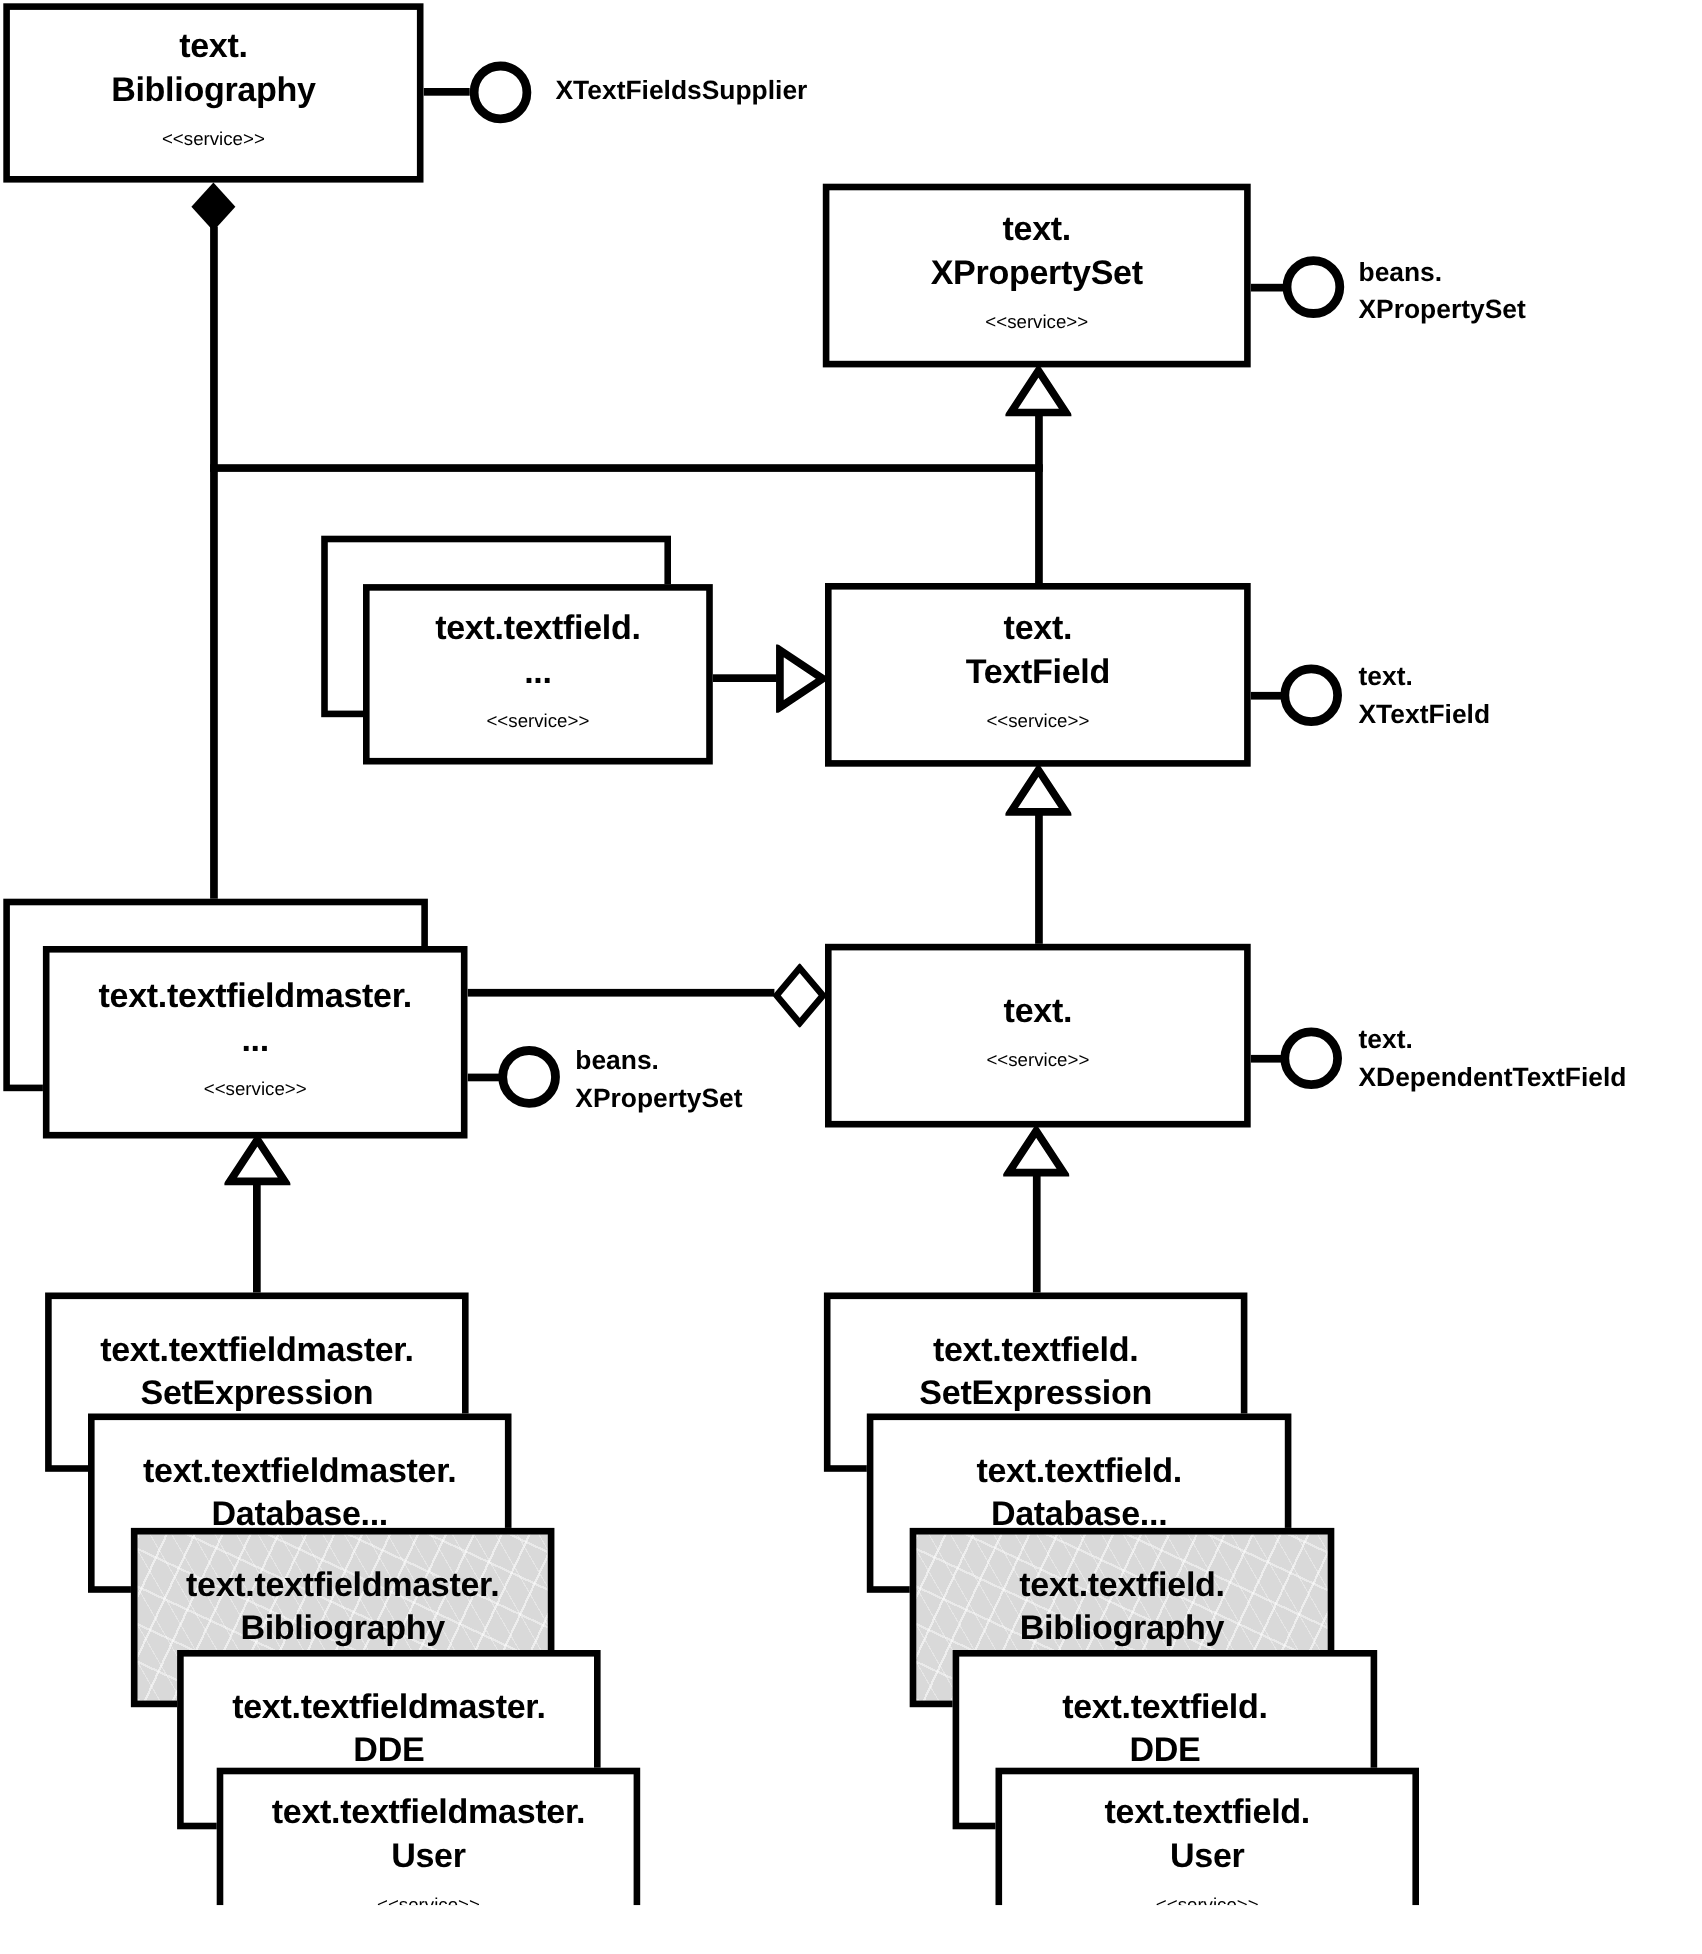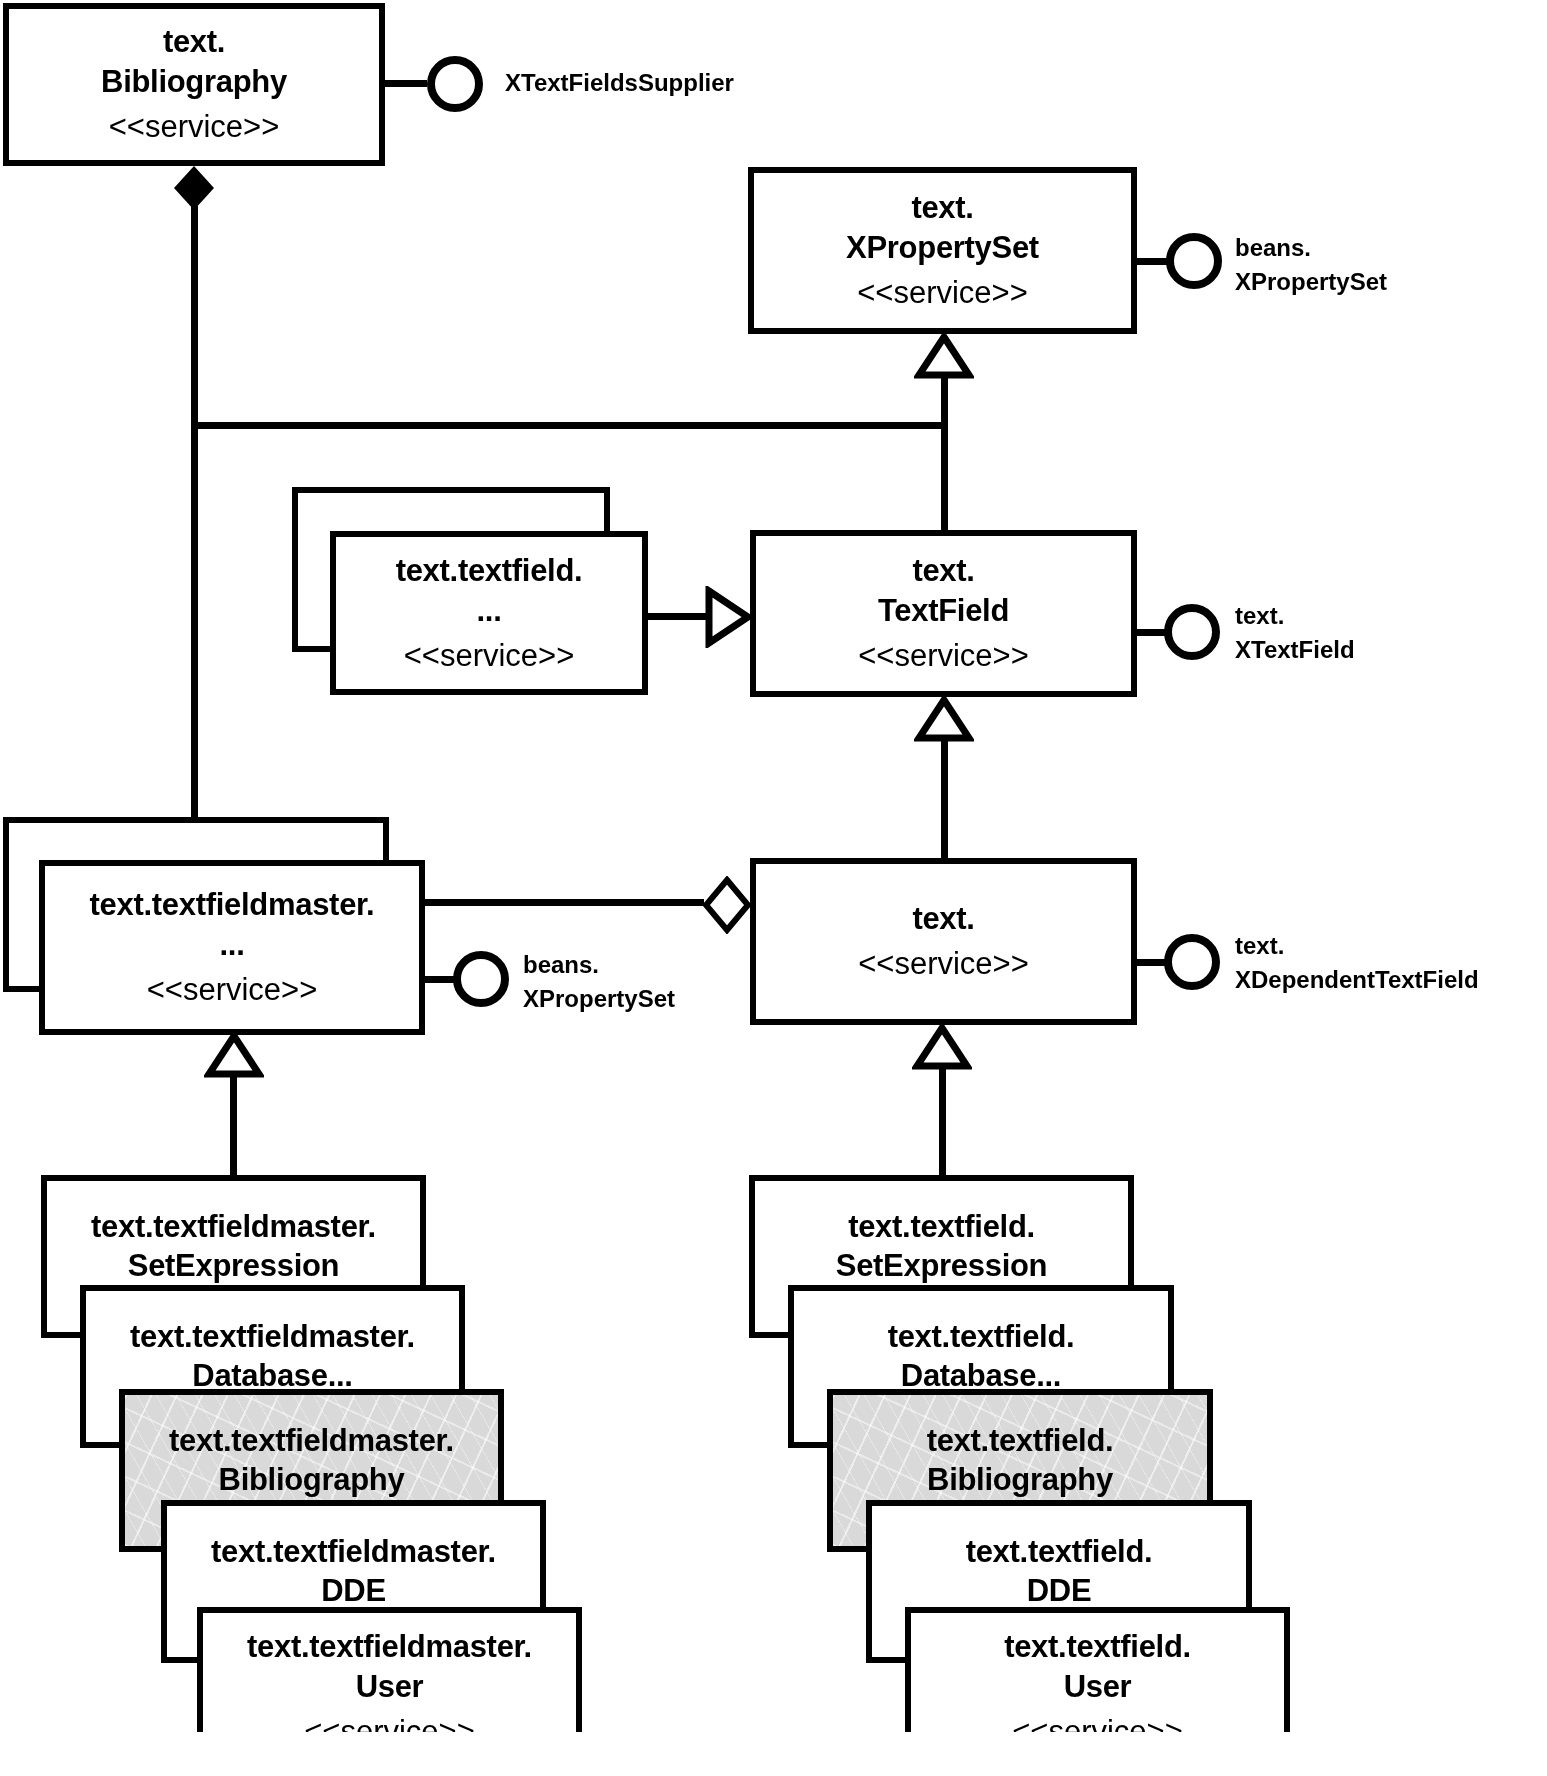--- a/index.html
+++ b/index.html
@@ -2,21 +2,21 @@
 <html><head>
 <meta charset="utf-8">
 <style>
   html,body{margin:0;padding:0;background:#fff;}
   .canvas{position:relative;width:1547px;height:1732px;background:#fff;overflow:hidden;
           font-family:"Liberation Sans",sans-serif;color:#000;}
   .box{position:absolute;box-sizing:border-box;background:#fff;border:6px solid #000;
        display:flex;flex-direction:column;align-items:center;justify-content:center;
        text-align:center;font-weight:700;font-size:31px;line-height:40px;letter-spacing:-0.3px;}
   .box .line{white-space:nowrap;}
-  .svc{font-weight:400;font-size:31px;letter-spacing:0;margin-top:5px;}
+  .svc{font-weight:400;font-size:17px;letter-spacing:0;margin-top:5px;}
   .cascade{justify-content:flex-start;padding-top:26px;line-height:39px;}
   .shaded{background-color:#d9d9d9;
     background-image:
       repeating-linear-gradient(115deg, rgba(255,255,255,.55) 0 2px, rgba(255,255,255,0) 2px 23px),
       repeating-linear-gradient(25deg,  rgba(255,255,255,.45) 0 2px, rgba(255,255,255,0) 2px 31px),
       repeating-linear-gradient(60deg,  rgba(255,255,255,.35) 0 1px, rgba(255,255,255,0) 1px 17px);}
   .hline,.vline{position:absolute;background:#000;}
   .shape{position:absolute;}
   .iface-circle{position:absolute;width:40px;height:40px;border:8px solid #000;border-radius:50%;background:#fff;}
   .iface-label{position:absolute;font-weight:700;font-size:24px;line-height:34px;white-space:nowrap;}

